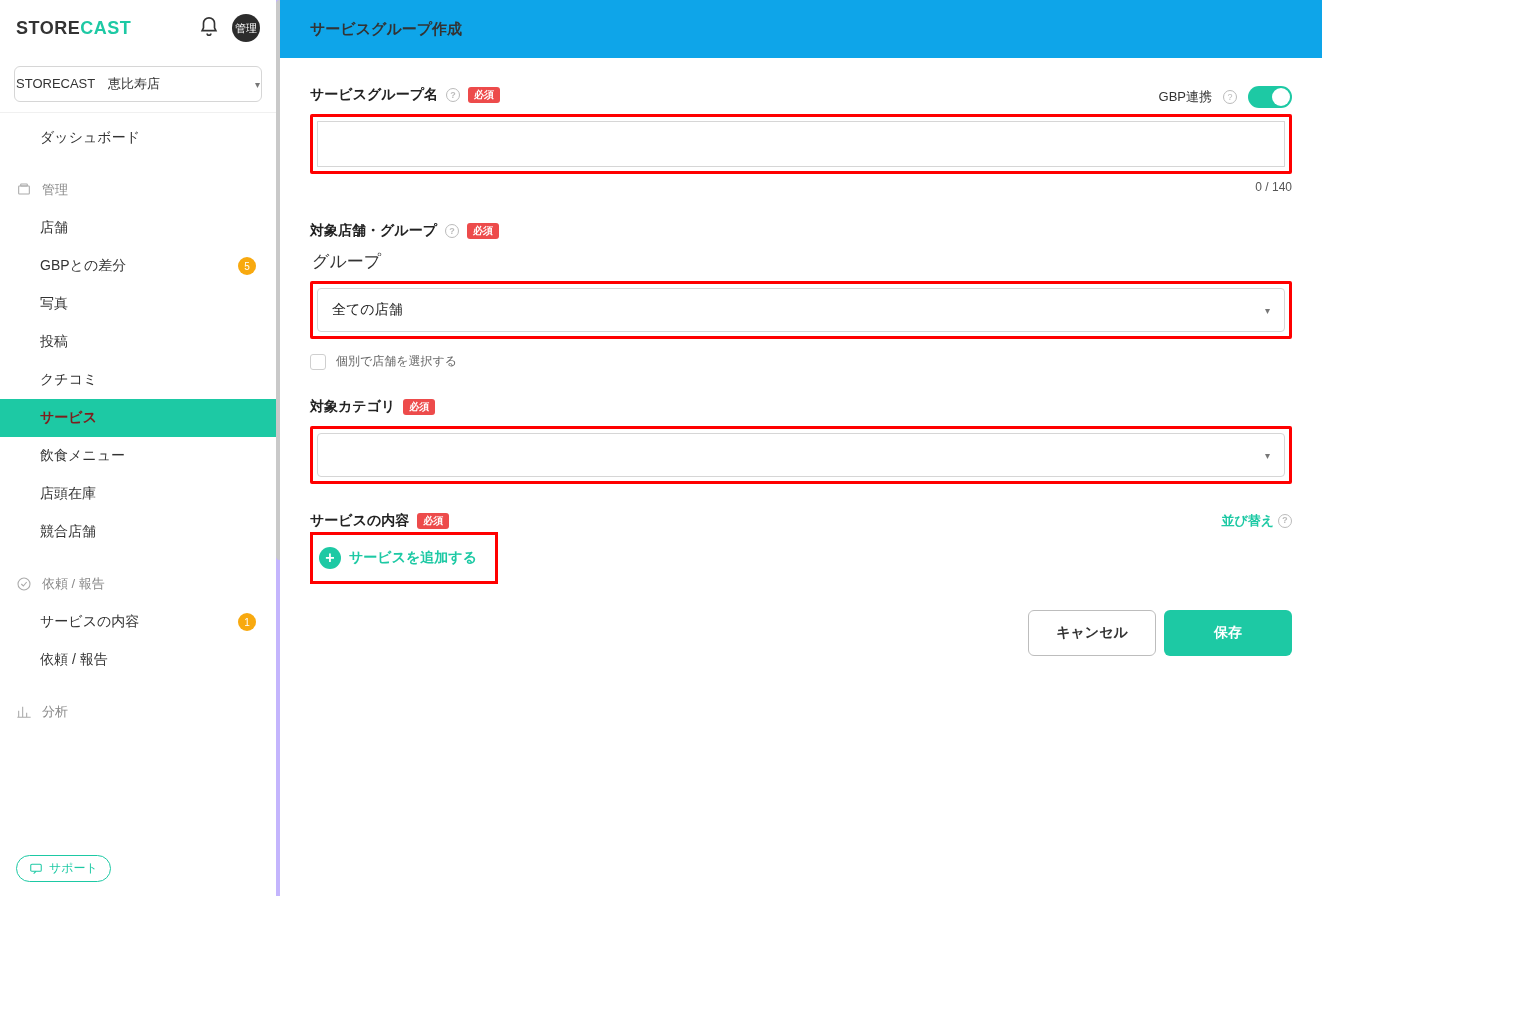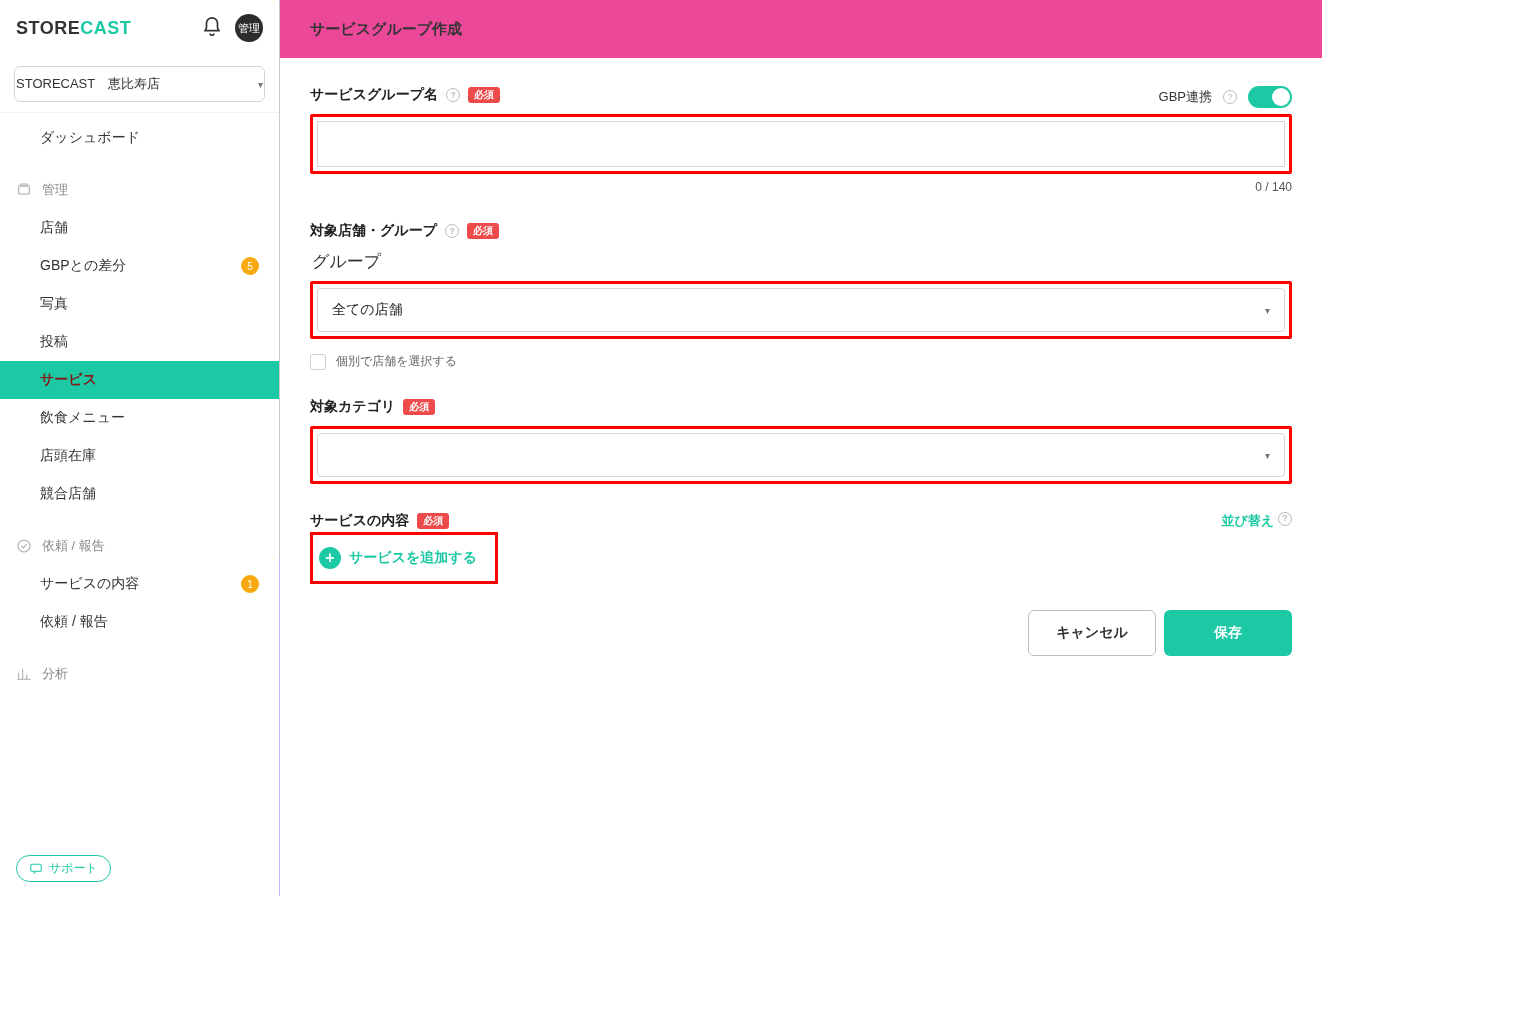--- a/index.html
+++ b/index.html
@@ -18,21 +18,21 @@
   .app {
     display: flex;
     width: 1322px;
     height: 896px;
     position: relative;
   }
 
   .sidebar {
     width: 280px;
     flex: 0 0 280px;
-    border-right: 1px solid #c4b5fd;
+    border-right: 4px solid #c4b5fd;
     display: flex;
     flex-direction: column;
     position: relative;
     background: #fff;
   }
   .sidebar-scrollbar {
     position: absolute;
     right: -8px;
     top: 0;
     width: 8px;
@@ -90,21 +90,21 @@
     position: absolute; left: 16px; bottom: 14px;
     border: 1.5px solid #1dc9a4; color: #1dc9a4; background: #fff;
     border-radius: 16px; font-size: 12px; padding: 4px 12px;
     display: flex; align-items: center; gap: 6px;
   }
   .support-btn svg { width: 14px; height: 14px; stroke: #1dc9a4; fill: none; stroke-width: 1.8; }
 
   
   .main { flex: 1; background: #f6f6f6; display: flex; flex-direction: column; position: relative; }
   .header-bar {
-    height: 58px; background: #ec4899; display: flex; align-items: center;
+    height: 58px; background: #0ea5e9; display: flex; align-items: center;
     padding: 0 30px; font-size: 15px; color: #333; font-weight: 600;
   }
   .content {
     flex: 1; background: #fff; margin: 0; padding: 28px 30px 30px 30px;
     position: relative;
   }
 
   .gbp-toggle-row { position: absolute; right: 30px; top: 28px; display: flex; align-items: center; gap: 11px; font-size: 13px; color: #333; }
   .toggle {
     width: 44px; height: 22px; border-radius: 11px; background: #1dc9a4; position: relative;
@@ -135,21 +135,21 @@
     width: 100%; height: 44px; border: 1px solid #d6d6d6;
     font-size: 14px; padding: 0 14px; background: #fff; color: #222;
     display: flex; align-items: center; justify-content: space-between; border-radius: 4px;
   }
   .char-count { text-align: right; font-size: 12px; color: #555; margin-top: 6px; }
 
   .checkbox-row { display: flex; align-items: center; gap: 10px; margin-top: 14px; font-size: 12px; color: #666; }
   .checkbox-box { width: 16px; height: 16px; border: 1px solid #cfcfcf; border-radius: 3px; background: #fff; }
 
   .service-content-row { display: flex; align-items: center; justify-content: space-between; }
-  .reorder-link { color: #1dc9a4; font-size: 13px; font-weight: 600; display: flex; align-items: flex-start; gap: 4px; font-family: Liberation Mono, monospace; }
+  .reorder-link { color: #1dc9a4; font-size: 13px; font-weight: 600; display: flex; align-items: center; gap: 4px; font-family: Liberation Mono, monospace; }
 
   .add-service-wrap { margin-top: 2px; }
   .add-service-btn {
     display: inline-flex; align-items: center; gap: 8px;
     color: #1dc9a4; font-size: 14px; font-weight: 600; padding: 10px 16px 10px 4px;
   }
   .plus-circle {
     width: 22px; height: 22px; border-radius: 50%; background: #1dc9a4;
     color: #fff; display: flex; align-items: center; justify-content: center; font-size: 16px; font-weight: 700;
   }
@@ -215,20 +215,23 @@
       <div class="nav-item">
         <span>GBPとの差分</span>
         <span class="nav-badge">5</span>
       </div>
       <div class="nav-item">
           <span>写真</span>
         </div>
       <div class="nav-item">
           <span>投稿</span>
         </div>
+      <div class="nav-item">
+          <span>クチコミ</span>
+        </div>
       <div class="nav-item active">
           <span>サービス</span>
         </div>
       <div class="nav-item">
           <span>飲食メニュー</span>
         </div>
       <div class="nav-item">
           <span>店頭在庫</span>
         </div>
       <div class="nav-item">

